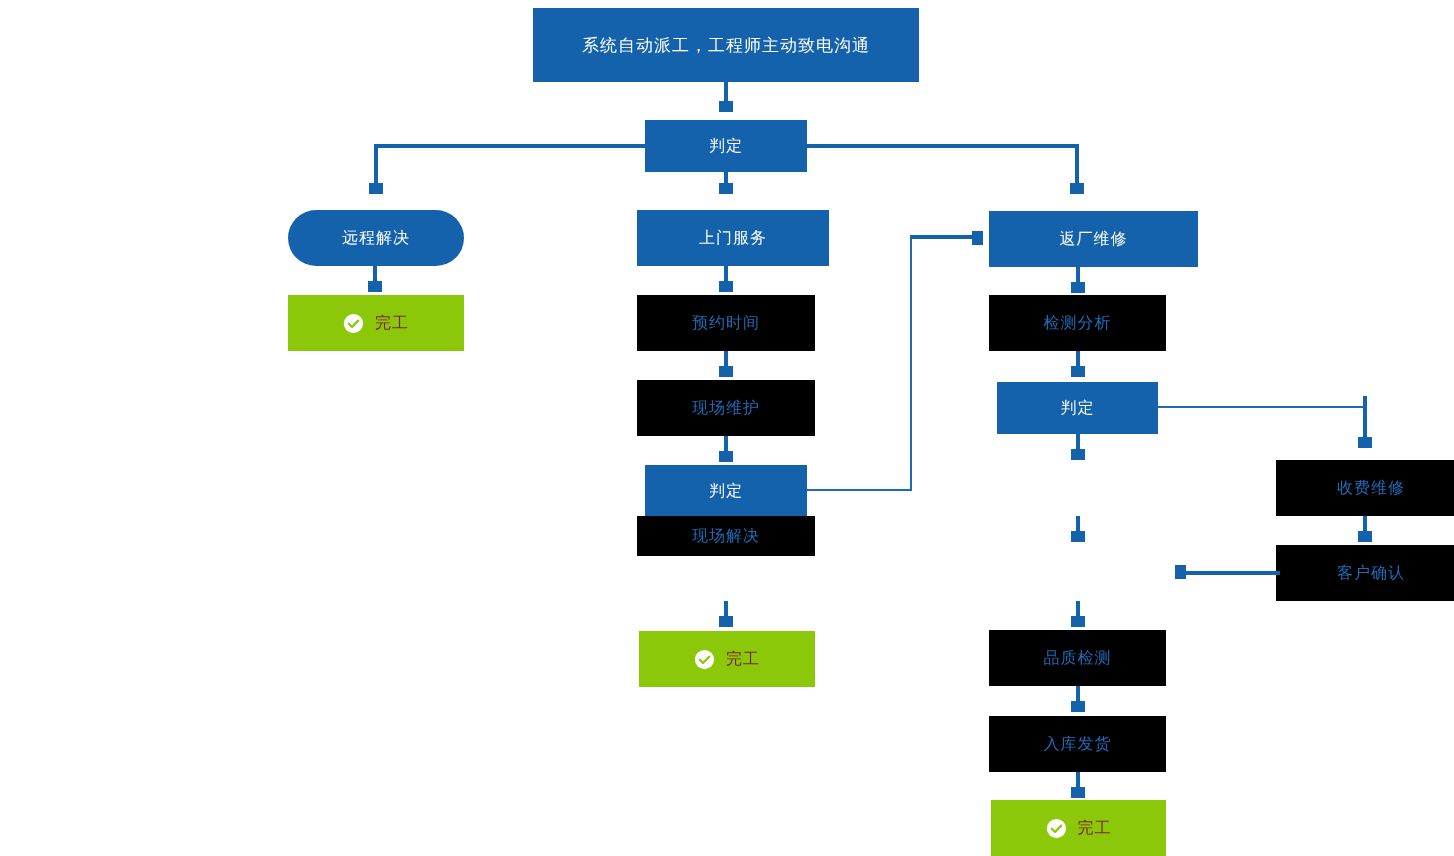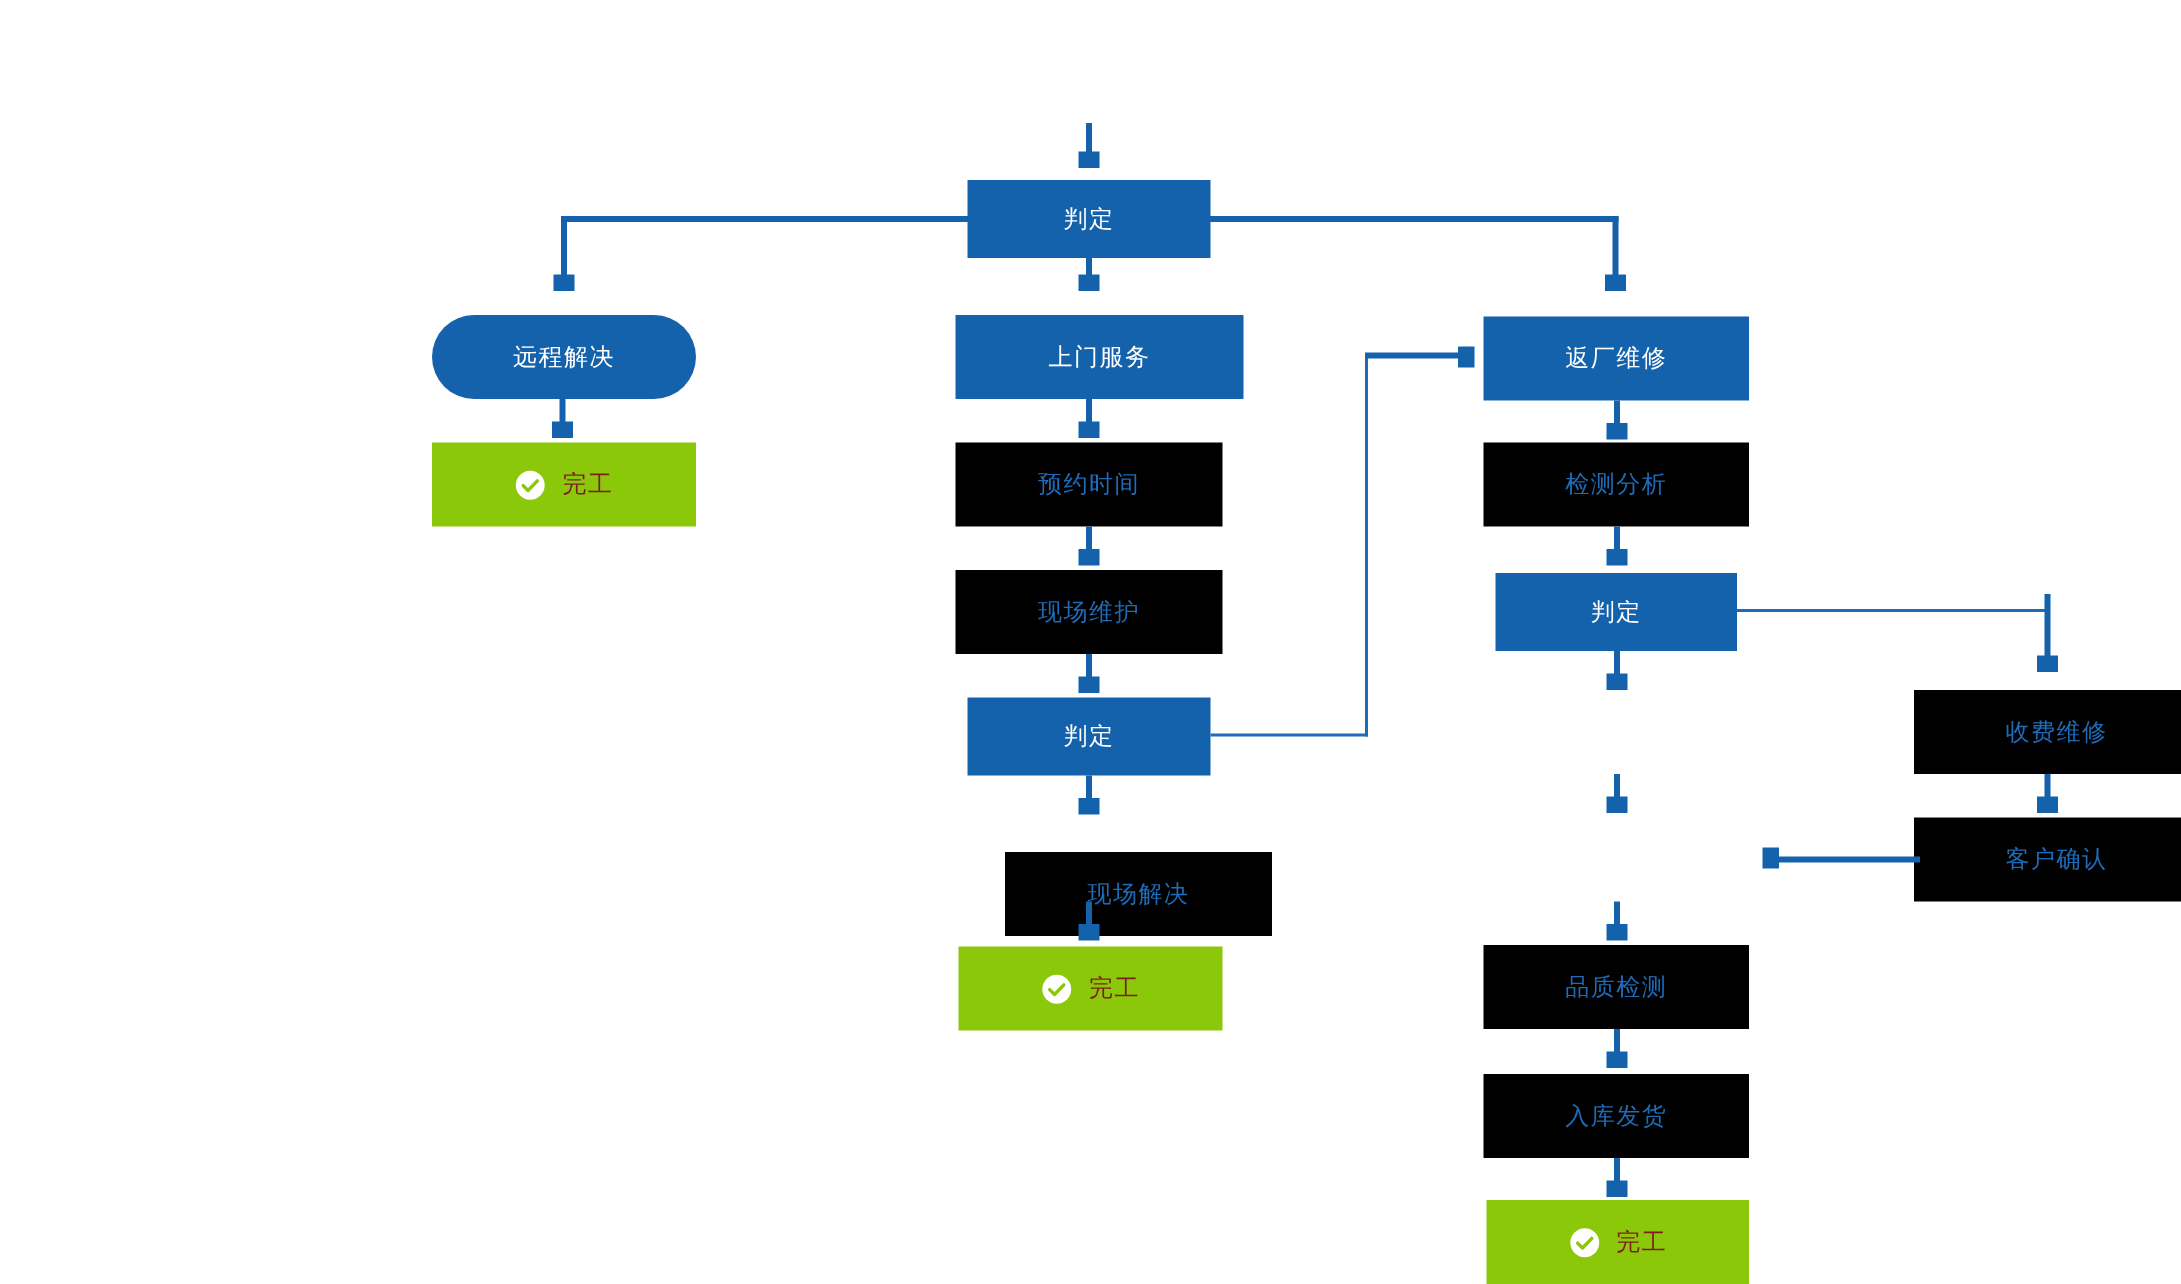--- a/index.html
+++ b/index.html
@@ -79,20 +79,21 @@
   .arrow-block.side {
     width: 11px;
     height: 14px;
   }
 </style>
 </head>
 <body>
 
 <div id="canvas">
 
+  <div class="node primary title" style="left:533px; top:8px; width:386px; height:74px;">系统自动派工，工程师主动致电沟通</div>
 
   <div class="conn v" style="left:724px; top:82px; height:22px;"></div>
   <div class="arrow-block" style="left:719px; top:101px;"></div>
 
   <div class="node primary" style="left:645px; top:120px; width:162px; height:52px;">判定</div>
 
   <div class="conn h" style="left:374px; top:144px; width:273px;"></div>
   <div class="conn h" style="left:805px; top:144px; width:274px;"></div>
 
   <div class="conn v" style="left:374px; top:144px; height:42px;"></div>
@@ -137,36 +138,36 @@
   <div class="node primary" style="left:645px; top:465px; width:162px; height:52px;">判定</div>
 
   <div class="conn thin-h" style="left:807px; top:489px; width:105px;"></div>
   <div class="conn thin-v" style="left:910px; top:236px; height:255px;"></div>
   <div class="conn h" style="left:910px; top:235px; width:70px;"></div>
   <div class="arrow-block side" style="left:972px; top:231px;"></div>
 
   <div class="conn v" style="left:724px; top:517px; height:18px;"></div>
   <div class="arrow-block" style="left:719px; top:532px;"></div>
 
-  <div class="node soft" style="left:637px; top:568px; width:178px; height:56px;margin-left:33px;">现场解决</div>
+  <div class="node soft" style="left:637px; top:516px; width:178px; height:40px;">现场解决</div>
 
   <div class="conn v" style="left:724px; top:601px; height:18px;"></div>
   <div class="arrow-block" style="left:719px; top:616px;"></div>
 
   <div class="node done" style="left:639px; top:631px; width:176px; height:56px;">
     <span class="done-inner">
       <svg class="check-icon" viewBox="0 0 24 24" aria-hidden="true">
         <circle cx="12" cy="12" r="11" fill="#ffffff"></circle>
         <path d="M6.6 12.3 L10.3 16 L17.4 8.7" fill="none" stroke="#8cc80a" stroke-width="2.6" stroke-linecap="round" stroke-linejoin="round"></path>
       </svg>
       <span>完工</span>
     </span>
   </div>
 
-  <div class="node primary" style="left:989px; top:211px; width:177px; height:56px;">返厂维修</div>
+  <div class="node primary" style="left:989px; top:211px; width:209px; height:56px;">返厂维修</div>
 
   <div class="conn v" style="left:1076px; top:267px; height:18px;"></div>
   <div class="arrow-block" style="left:1071px; top:282px;"></div>
 
   <div class="node soft" style="left:989px; top:295px; width:177px; height:56px;">检测分析</div>
 
   <div class="conn v" style="left:1076px; top:351px; height:18px;"></div>
   <div class="arrow-block" style="left:1071px; top:366px;"></div>
 
   <div class="node primary" style="left:997px; top:382px; width:161px; height:52px;">判定</div>

